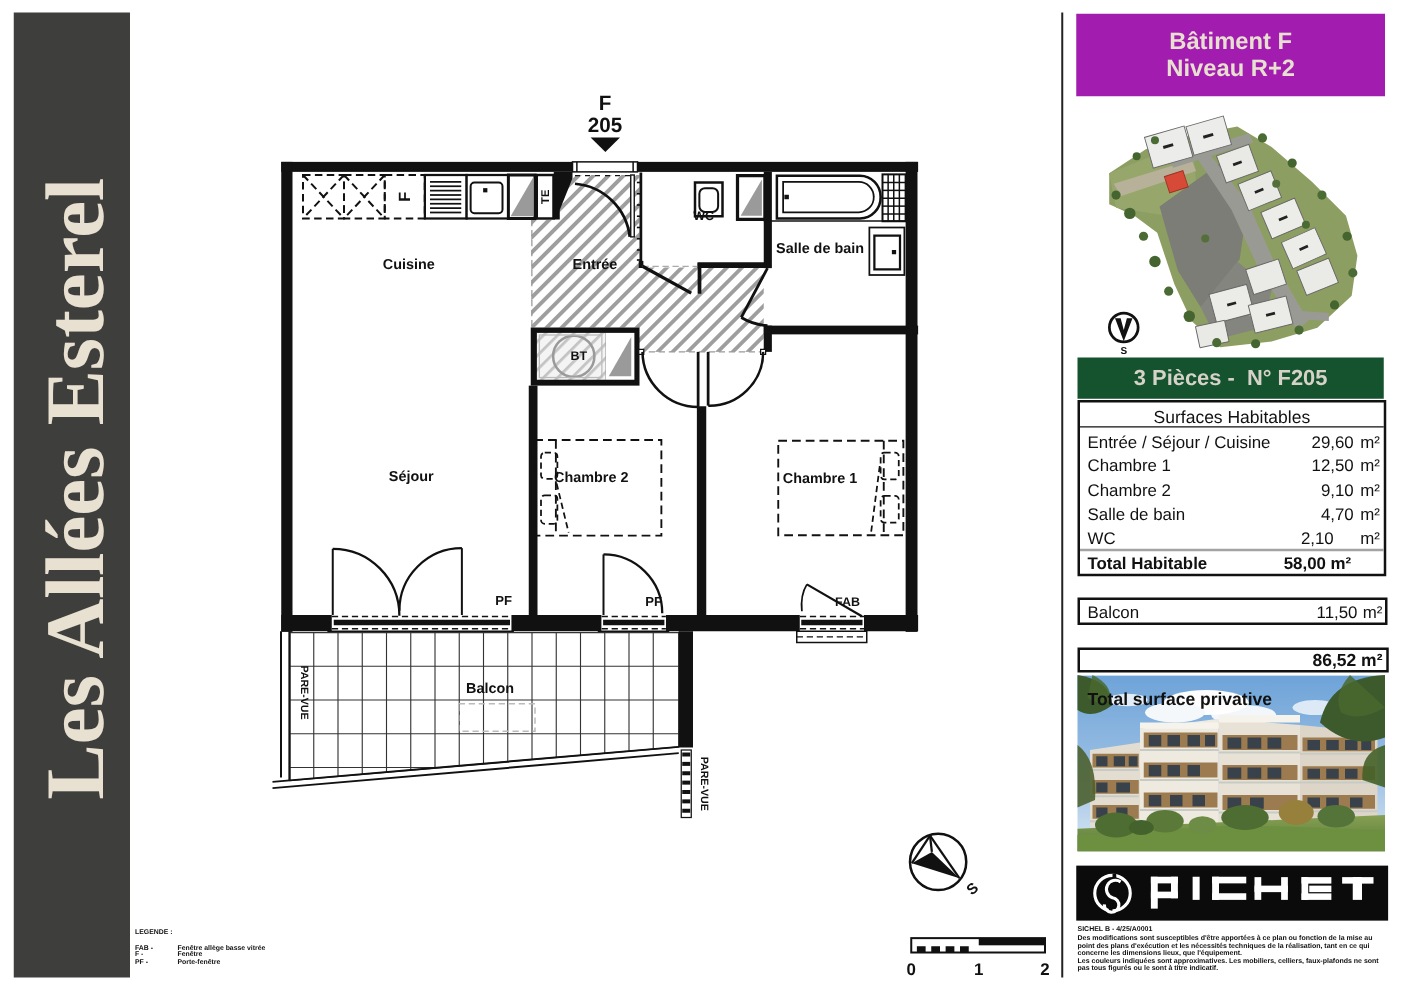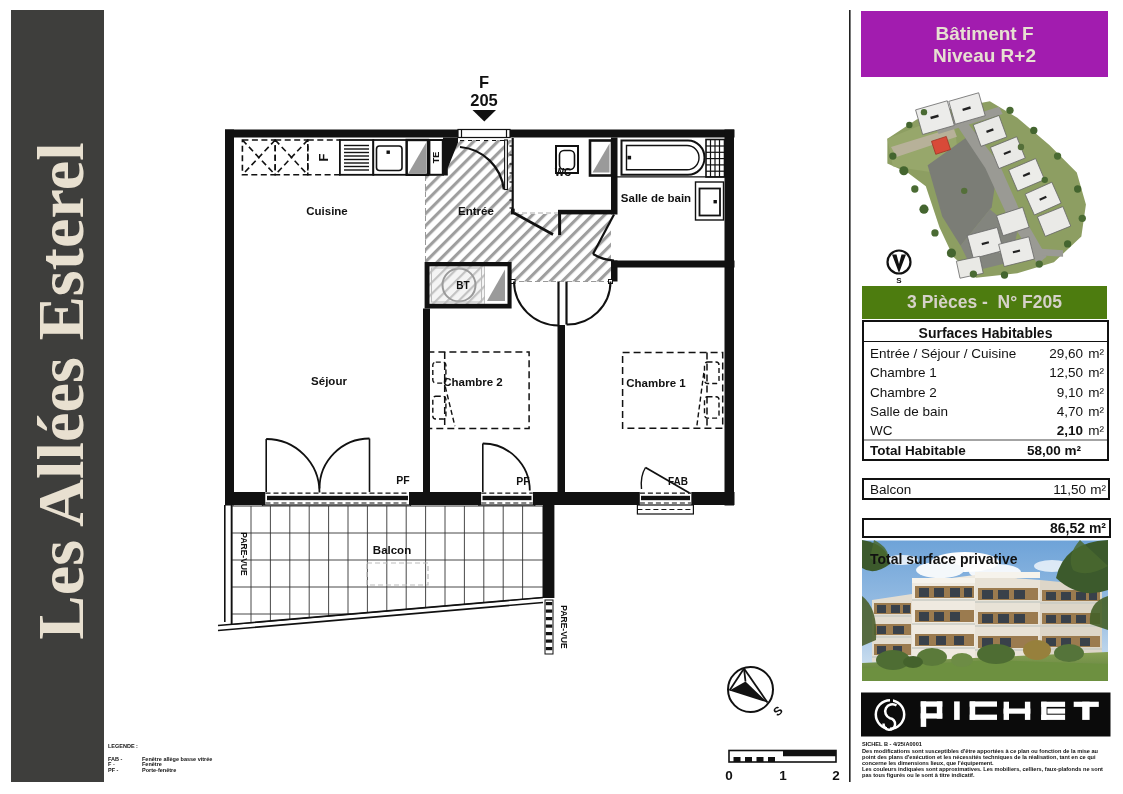--- a/index.html
+++ b/index.html
@@ -609,40 +609,40 @@
       <rect x="1082.2" y="701.7" width="7.4" height="18.2"></rect>
     </g>
   </g>
 </svg>
 
 <div class="abs" style="left:861px;top:11px;width:247px;height:66px;background:#a21caf;color:#e7e0d1;
   font-weight:bold;font-size:19px;text-align:center;line-height:21.5px;padding-top:12px;box-sizing:border-box;">
   Bâtiment F<br>Niveau R+2
 </div>
 
-<div class="abs" style="left:862px;top:286px;width:245px;height:33px;background:#4d7c0f;color:#d6d2c9;
+<div class="abs" style="left:862px;top:286px;width:245px;height:33px;background:#14532d;color:#d6d2c9;
   font-weight:bold;font-size:17.5px;text-align:center;line-height:33px;">3 Pièces -&nbsp; N° F205</div>
 
 <div class="abs" style="left:862px;top:319.5px;width:243px;height:137px;background:#fff;border:2px solid #111;font-size:13.5px;color:#111;">
-  <div style="text-align:center;font-weight:bold;font-size:14px;padding-top:3px;height:20px;border-bottom:1.5px solid #111;box-sizing:border-box;">Surfaces Habitables</div>
+  <div style="text-align:center;font-weight:normal;font-size:14px;padding-top:3px;height:20px;border-bottom:1.5px solid #111;box-sizing:border-box;">Surfaces Habitables</div>
   <div style="position:relative;height:97px;">
     <div style="position:absolute;left:6px;top:4px;">Entrée / Séjour / Cuisine</div>
       <div style="position:absolute;right:24px;top:4px;">29,60</div>
       <div style="position:absolute;right:3px;top:4px;">m²</div>
     <div style="position:absolute;left:6px;top:23.5px;">Chambre 1</div>
       <div style="position:absolute;right:24px;top:23.5px;">12,50</div>
       <div style="position:absolute;right:3px;top:23.5px;">m²</div>
     <div style="position:absolute;left:6px;top:43px;">Chambre 2</div>
       <div style="position:absolute;right:24px;top:43px;">9,10</div>
       <div style="position:absolute;right:3px;top:43px;">m²</div>
     <div style="position:absolute;left:6px;top:62.5px;">Salle de bain</div>
       <div style="position:absolute;right:24px;top:62.5px;">4,70</div>
       <div style="position:absolute;right:3px;top:62.5px;">m²</div>
     <div style="position:absolute;left:6px;top:81.5px;">WC</div>
-      <div style="position:absolute;right:24px;top:81.5px;font-weight:bold;">2,10</div>
+      <div style="position:absolute;right:40px;top:81.5px;">2,10</div>
       <div style="position:absolute;right:3px;top:81.5px;">m²</div>
   </div>
   <div style="border-top:2px solid #a3a3a3;position:relative;height:19px;font-weight:bold;">
     <div style="position:absolute;left:6px;top:2px;">Total Habitable</div>
       <div style="position:absolute;right:26px;top:2px;">58,00 m²</div>
   </div>
 </div>
 
 <div class="abs" style="left:862px;top:478px;width:244px;height:18px;border:2px solid #111;font-size:13.5px;color:#111;">
   <div style="position:absolute;left:6px;top:1.5px;">Balcon</div>

